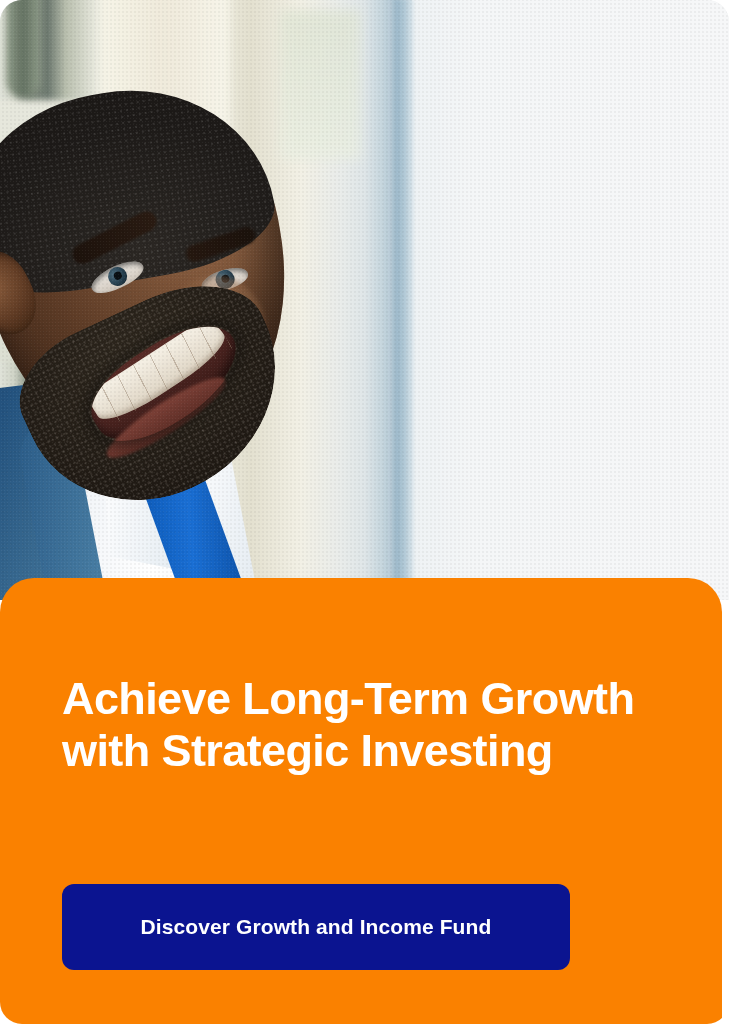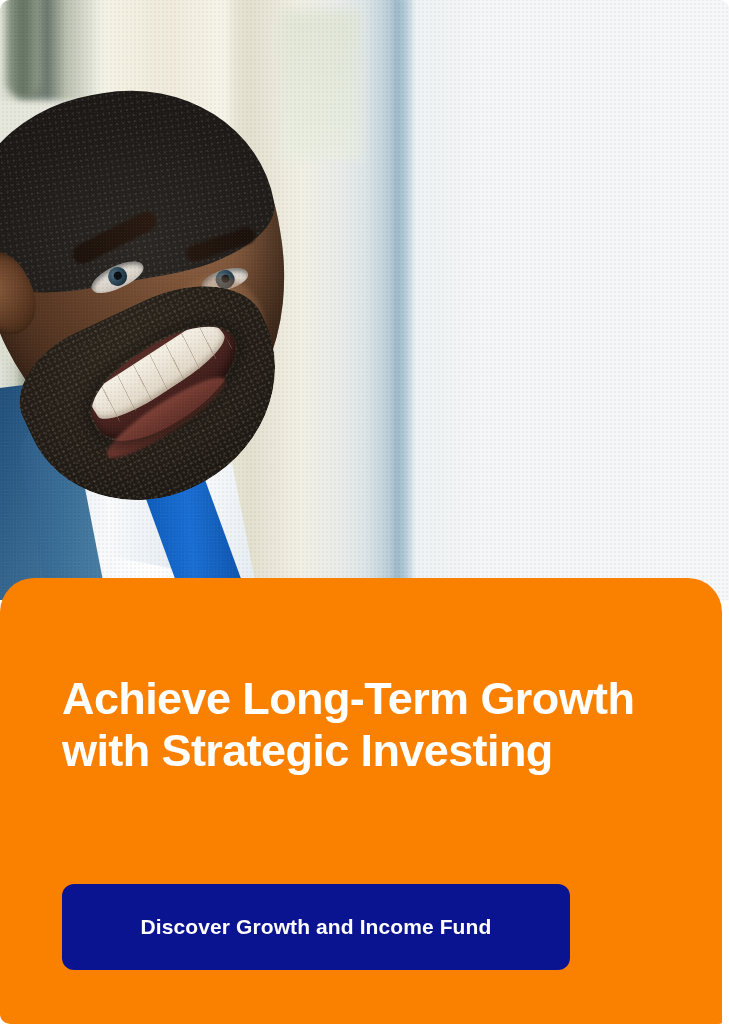--- a/index.html
+++ b/index.html
@@ -8,21 +8,21 @@
     background:#ffffff;
     font-family:"Liberation Sans", sans-serif;
     overflow:hidden;
   }
 
   
   .promo-card{
     position:absolute;
     left:0; top:0;
     width:729px; height:1024px;
-    border-radius:10px;
+    border-radius:22px;
     overflow:hidden;
     background:#ffffff;
   }
 
   
   .hero-photo{
     position:absolute;
     left:0; top:0;
     width:729px; height:600px;
     overflow:hidden;

